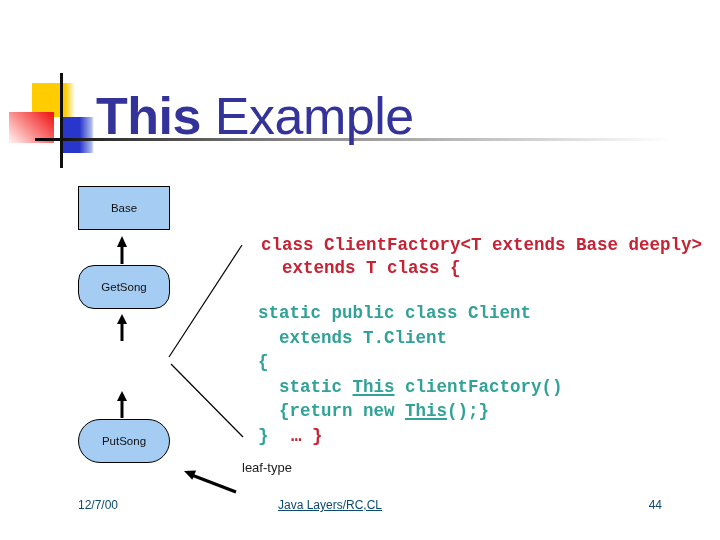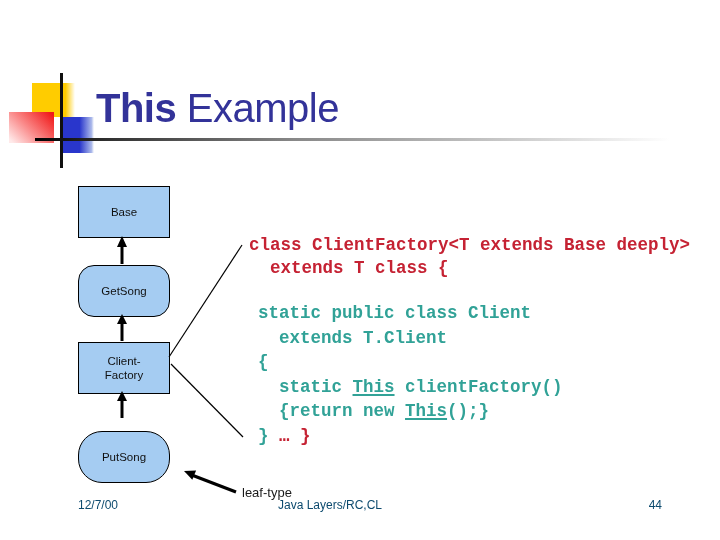--- a/index.html
+++ b/index.html
@@ -11,66 +11,64 @@
   .sq-yellow{left:32px;top:83px;width:43px;height:34px;
     background:linear-gradient(to right,#FFCC00 78%,rgba(255,204,0,0) 100%);}
   .sq-red{left:9px;top:112px;width:45px;height:31px;
     background:linear-gradient(225deg,#F01818 5%,#FA8A8A 55%,#FFEAEA 95%);}
   .sq-blue{left:62px;top:117px;width:32px;height:36px;
     background:linear-gradient(to right,#2936CC 55%,#AAB8EA 92%,rgba(238,242,251,0));}
   .vline{position:absolute;left:60px;top:73px;width:3px;height:95px;background:#101010;}
   .hline{position:absolute;left:35px;top:138px;width:648px;height:3px;
     background:linear-gradient(to right,#000 0%,#333 12%,#888 40%,#b9b9b9 65%,#e3e3e3 85%,rgba(255,255,255,0) 98%);}
 
-  .title{position:absolute;left:96px;top:86px;font-size:40px;color:var(--title,#333399);
+  .title{position:absolute;left:96px;top:86px;font-size:52px;color:var(--title,#333399);
     letter-spacing:-0.5px;white-space:nowrap;}
   .title .b{font-weight:bold;}
 
   
-  .box{position:absolute;left:78px;width:92px;height:52px;
+  .box{position:absolute;left:78px;width:92px;height:44px;
     background:var(--box-fill,#A5CCF2);border:1px solid var(--box-border,#000);
     box-sizing:border-box;display:flex;align-items:center;justify-content:center;
     font-size:11.5px;line-height:14px;color:#111;text-align:center;white-space:pre-line;}
-  .box-base{top:186px;} .box-getsong{top:265px;border-radius:16px;} .box-cf{top:342px;} .box-putsong{top:431px;border-radius:24px;}
+  .box-base{top:186px;} .box-getsong{top:265px;border-radius:16px;} .box-cf{top:342px;} .box-putsong{top:419px;border-radius:24px;}
 
   
   .code{position:absolute;font-family:"Liberation Mono",monospace;font-weight:bold;
     white-space:pre;font-size:17.5px;}
   .code-a{left:249px;top:234px;line-height:23px;}
   .code-b{left:258px;top:301px;line-height:24.5px;}
-  .seg-red{color:var(--code-red,#C52233);}
+  .seg-red{color:var(--code-red,#C52233);margin-left:12px;}
   .seg-teal{color:var(--code-teal,#31A297);}
   .seg-u{text-decoration:underline;text-decoration-thickness:2px;text-underline-offset:2px;}
 
   
-  .leaf-label{position:absolute;left:242px;top:485px;font-size:13px;color:#1a1a1a;}
+  .leaf-label{position:absolute;left:242px;top:460px;font-size:13px;color:#1a1a1a;}
   .footer{position:absolute;top:498px;font-size:12px;color:#0c4a6e;}
   .footer-date{left:78px;}
-  .footer-center{left:230px;width:200px;text-align:center;}
+  .footer-center{left:230px;width:200px;text-align:center;text-decoration:underline;}
   .footer-page{left:600px;width:62px;text-align:right;}
 
   .overlay{position:absolute;left:0;top:0;pointer-events:none;}
 </style>
 </head>
 <body>
 
 <div class="slide">
 
   <div class="sq sq-yellow"></div>
   <div class="sq sq-red"></div>
   <div class="sq sq-blue"></div>
   <div class="vline"></div>
   <div class="hline"></div>
 
   <div class="title"><span class="b">This</span><span> Example</span></div>
 
   <div class="box box-base">Base</div>
   <div class="box box-getsong">GetSong</div>
-  <div class="box box-cf">Client-
-Factory</div>
   <div class="box box-putsong">PutSong</div>
 
   <svg class="overlay" width="720" height="540">
 
     <g>
       <line x1="122" y1="264" x2="122" y2="246" stroke="#000" stroke-width="3"></line>
       <polygon points="117,247 127,247 122,236" fill="#000"></polygon>
     </g>
     <g>
       <line x1="122" y1="341" x2="122" y2="324" stroke="#000" stroke-width="3"></line>

